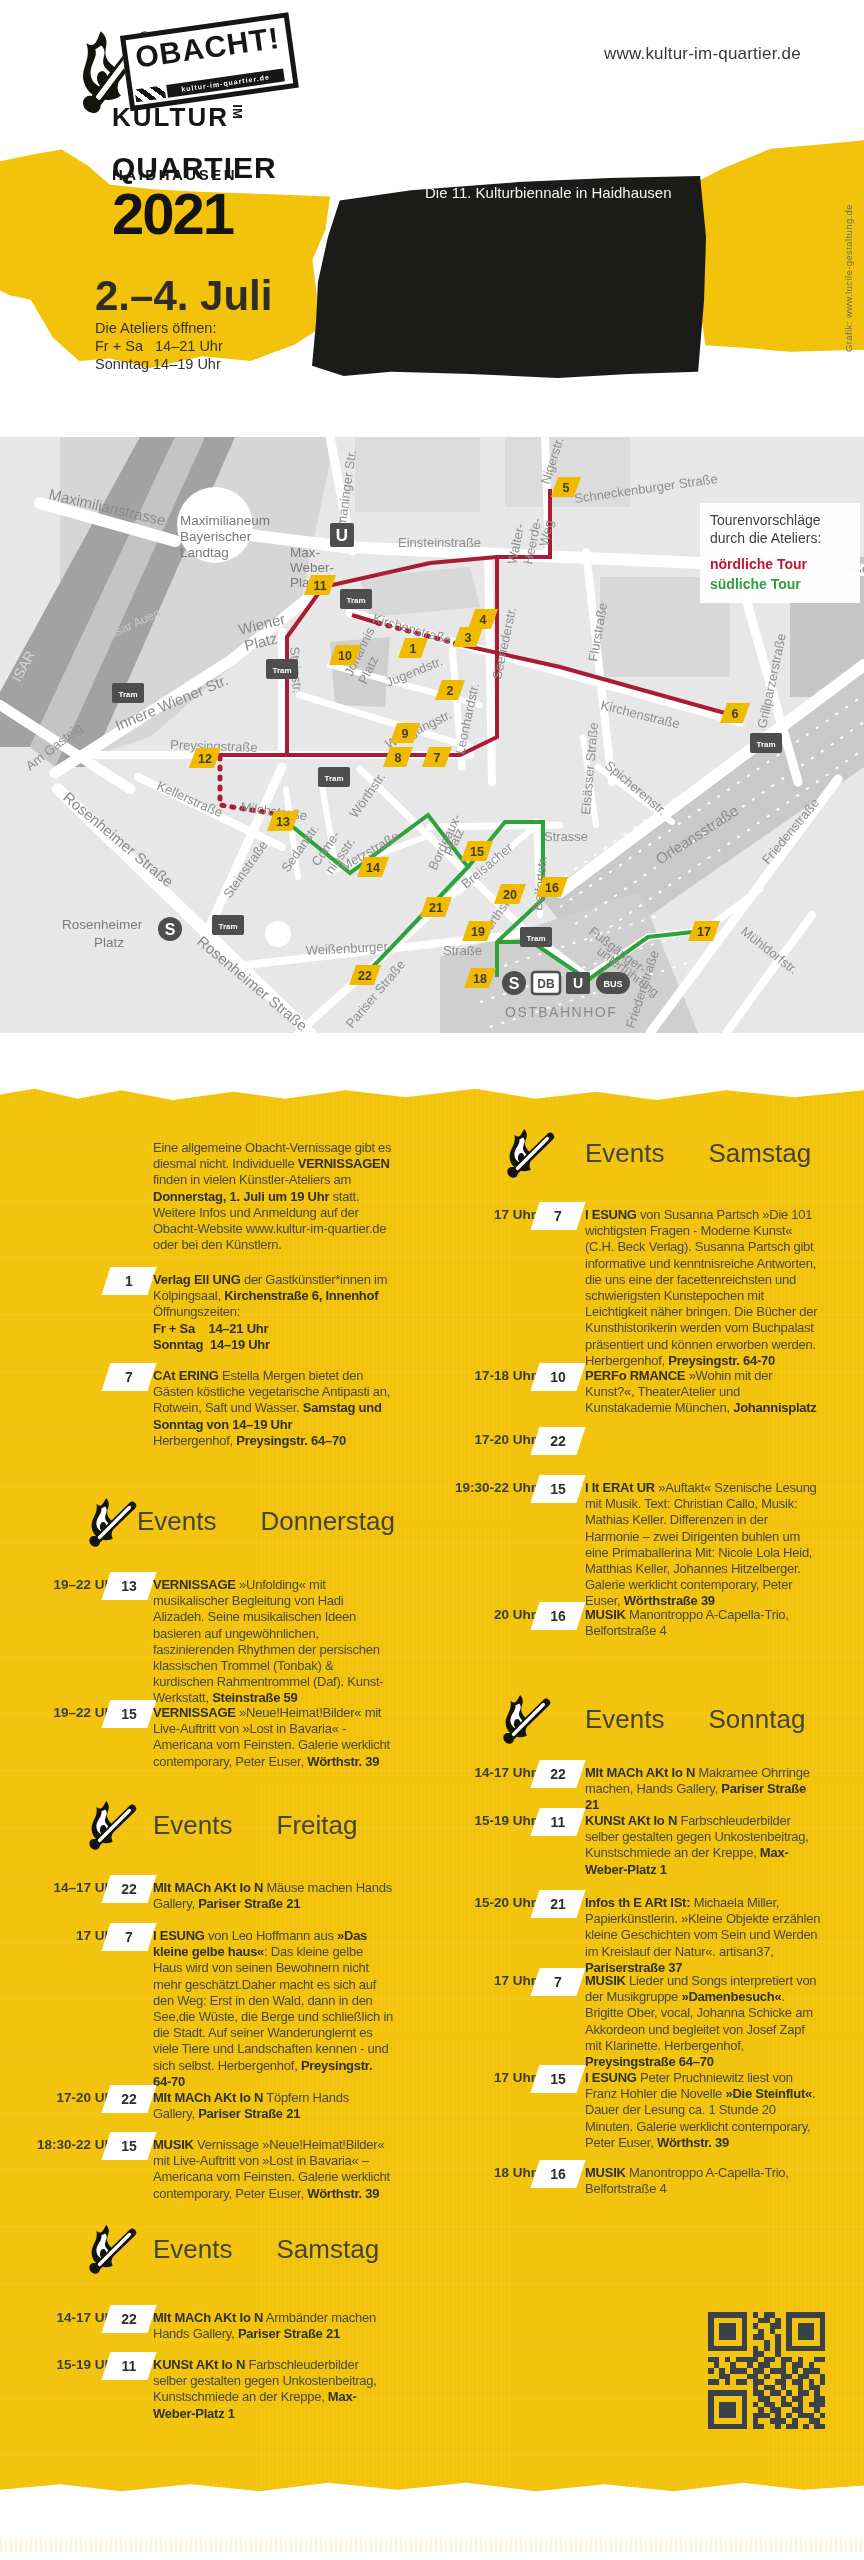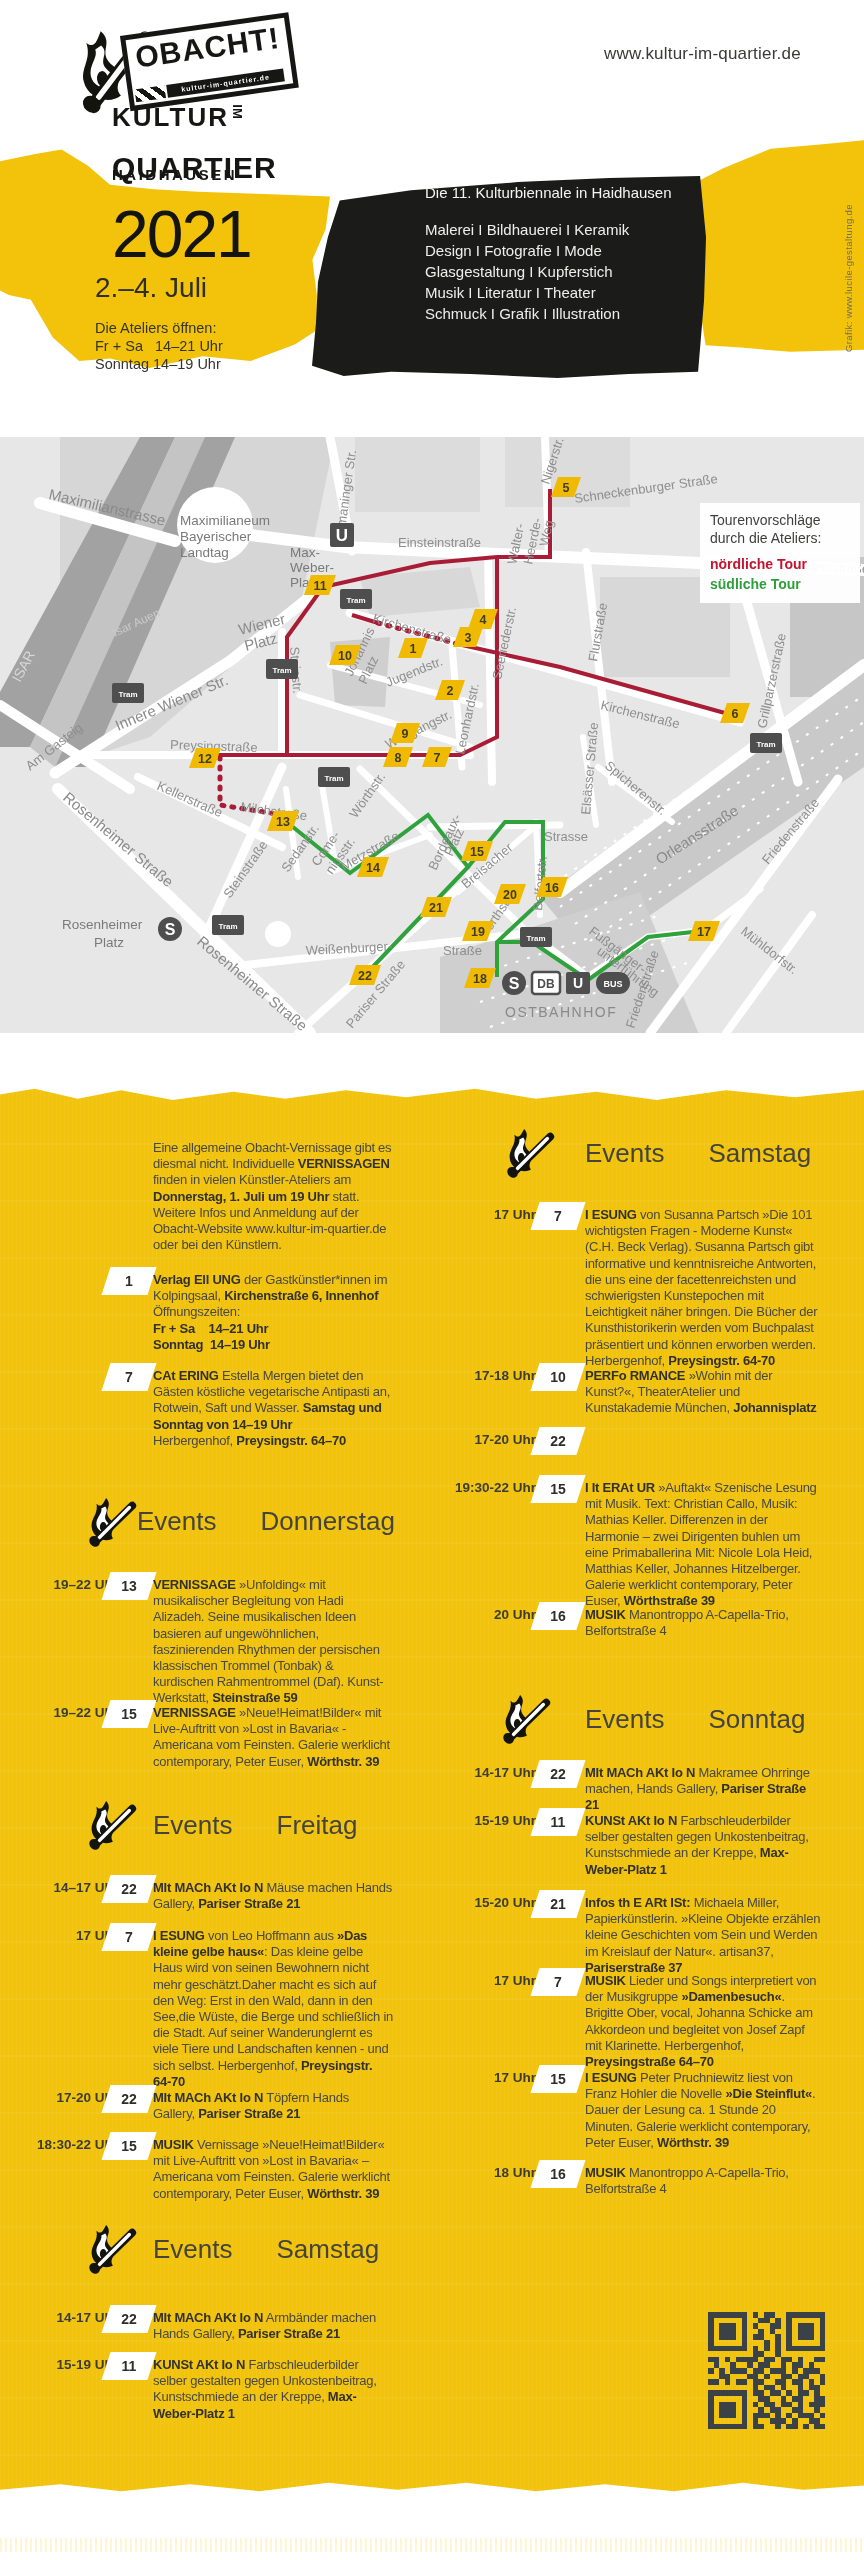--- a/index.html
+++ b/index.html
@@ -18,22 +18,22 @@
   .stamptxt{position:absolute;left:0;top:2px;width:100%;text-align:center;font-weight:900;font-size:30px;letter-spacing:1px;color:#161614}
   .stampbar{position:absolute;left:34px;bottom:3px;width:118px;height:13px;background:#161614;color:#fff;
             font-size:7px;letter-spacing:1px;text-align:center;line-height:13px;font-weight:bold}
   .hazard{position:absolute;left:2px;bottom:3px;width:30px;height:13px;
           background:repeating-linear-gradient(45deg,#161614 0 5px,#fff 5px 10px)}
   .ttl{position:absolute;left:112px;color:#161614;font-weight:900}
   .t1{top:102px;font-size:26px;letter-spacing:2px}
   .tim{position:absolute;left:230px;top:104px;font-size:13px;font-weight:900;transform:rotate(90deg);color:#161614}
   .t2{top:151px;font-size:30px;letter-spacing:1px}
   .t3{top:166px;font-size:15px;letter-spacing:2.5px}
-  .tyear{position:absolute;left:112px;top:196px;font-size:66px;font-weight:400;letter-spacing:-2px;color:#141412}
-  .tdate{position:absolute;left:95px;top:272px;font-size:28px;font-weight:400;color:#2e2d28}
+  .tyear{position:absolute;left:112px;top:180px;font-size:58px;font-weight:700;letter-spacing:-2px;color:#141412}
+  .tdate{position:absolute;left:95px;top:272px;font-size:42px;font-weight:700;color:#2e2d28}
   .topen{position:absolute;left:95px;color:#35342e;font-size:14.5px;line-height:17px}
   .blackbox{position:absolute;left:312px;top:176px;width:396px;height:204px;background:#1b1b19;
       clip-path:polygon(7% 12%,25% 7%,52% 3%,75% 1%,98% 0,99.5% 30%,99% 61%,97.5% 96%,80% 97%,62% 99%,40% 97%,20% 96%,8% 98%,0 93%,1% 72%,1.5% 52%,4% 30%)}
   .bb-title{position:absolute;left:425px;top:184px;font-size:15px;color:#f4f4f0}
   .bb-lines{position:absolute;left:425px;top:219px;font-size:15px;line-height:21px;color:#ededе8;color:#ededе8}
   .bb-lines div{color:#efefea}
   .credit{position:absolute;left:843px;top:352px;width:170px;font-size:9.5px;color:#6e6e5e;letter-spacing:.4px;
           transform:rotate(-90deg);transform-origin:0 0}
   
   #mapwrap{position:absolute;left:0;top:437px;width:864px;height:596px;background:#e7e7e7}
@@ -97,27 +97,20 @@
   <div class="ttl t2">QUARTIER</div>
   <div class="ttl t3">HAIDHAUSEN</div>
   <div class="tyear">2021</div>
   <div class="tdate">2.–4. Juli</div>
   <div class="topen" style="top:320px">Die Ateliers öffnen:</div>
   <div class="topen" style="top:338px">Fr + Sa&nbsp;&nbsp;&nbsp;14–21 Uhr</div>
   <div class="topen" style="top:356px">Sonntag 14–19 Uhr</div>
 
   <div class="blackbox"></div>
   <div class="bb-title">Die 11. Kulturbiennale in Haidhausen</div>
-  <div class="bb-lines">
-    <div>Malerei I Bildhauerei I Keramik</div>
-    <div>Design I Fotografie I Mode</div>
-    <div>Glasgestaltung I Kupferstich</div>
-    <div>Musik I Literatur I Theater</div>
-    <div>Schmuck I Grafik I Illustration</div>
-  </div>
 
   <div class="credit">Grafik: www.lucile-gestaltung.de</div>
 
   <div id="mapwrap">
   <svg width="864" height="596" viewBox="0 0 864 596">
 
     <polygon points="60,0 335,0 300,170 150,300 60,330" fill="#d6d6d6"></polygon>
 
     <polygon points="140,0 175,0 30,310 0,310 0,255" fill="#a2a2a2"></polygon>
     <polygon points="175,0 205,0 55,330 30,310" fill="#c4c4c4"></polygon>

